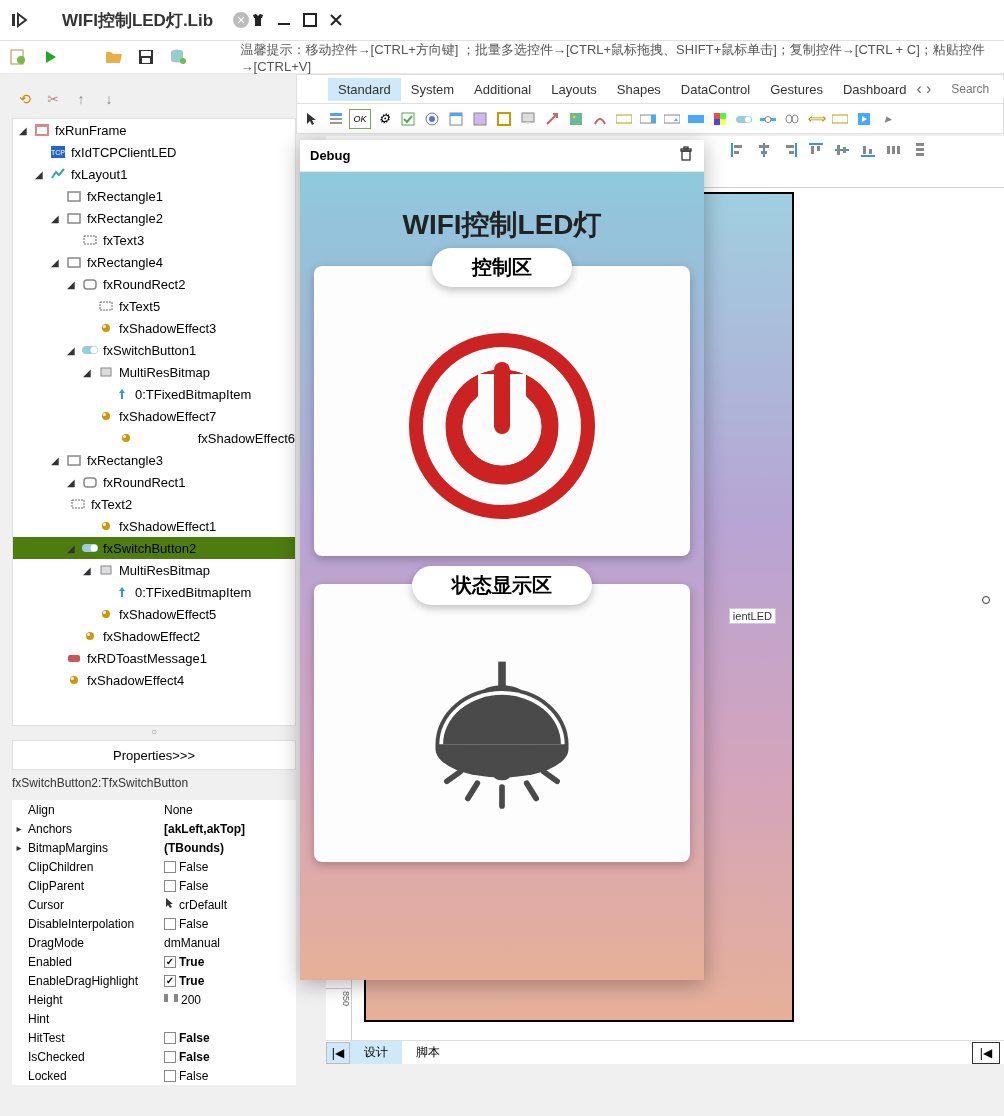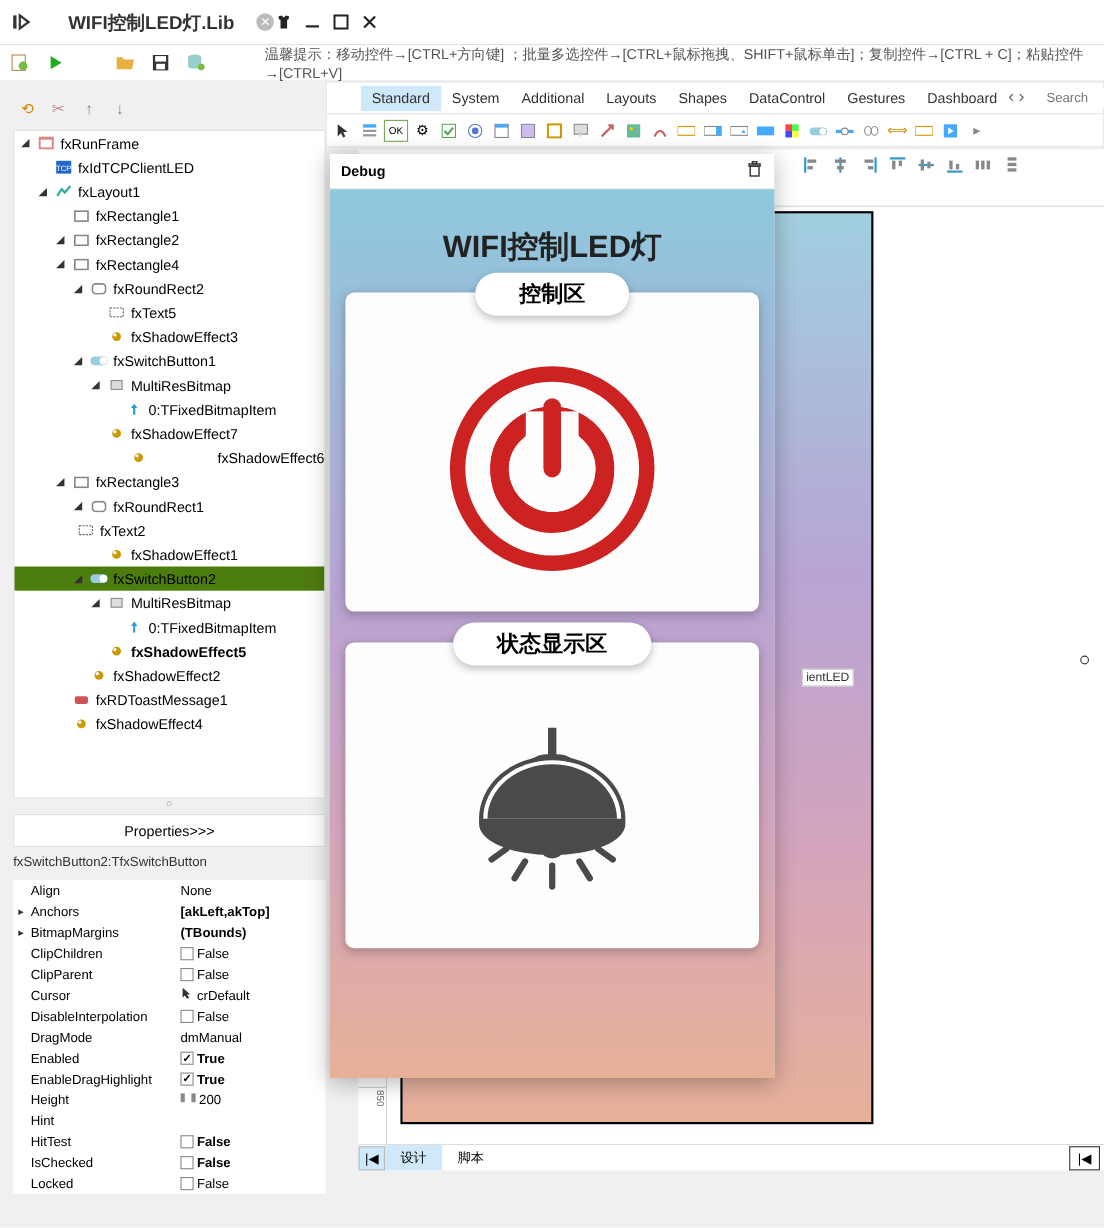--- a/index.html
+++ b/index.html
@@ -16,21 +16,21 @@
 .toolbar1 { height: 34px; background: #fff; border-top: 1px solid #e0e0e0; border-bottom: 1px solid #e8e8e8; display: flex; align-items: center; padding: 0 8px; gap: 12px; }
 .tool-icon { width: 22px; height: 22px; display: flex; align-items: center; justify-content: center; cursor: pointer; }
 .hint-text { margin-left: 40px; font-size: 13px; color: #555; }
 
 .toolbar2 { position: absolute; left: 296px; top: 74px; right: 0; height: 48px; background: transparent; }
 .tabs-row { height: 30px; background: #fff; border: 1px solid #e0e0e0; display: flex; align-items: center; padding: 0 4px; }
 .tab-item { padding: 4px 10px; font-size: 13px; cursor: pointer; color: #333; }
 .tab-item.active { background: #cfe8fa; margin-left: 27px; }
 .tabs-nav { margin-left: auto; display: flex; gap: 4px; }
 .search-box { margin-left: 16px; width: 90px; font-size: 12px; border: none; outline: none; color: #888; }
-.comp-row { height: 30px; background: #fff; border-left: 1px solid #e0e0e0; border-right: 1px solid #e0e0e0; border-bottom: 1px solid #e0e0e0; display: flex; align-items: center; padding: 0 4px; gap: 2px; }
+.comp-row { height: 30px; background: #fff; border-left: 1px solid #e0e0e0; border-right: 1px solid #e0e0e0; border-bottom: 1px solid #e0e0e0; display: flex; align-items: center; padding: 0 4px; gap: 2px; font-style: italic; }
 .comp-icon { width: 22px; height: 20px; display: flex; align-items: center; justify-content: center; cursor: pointer; font-size: 13px; }
 
 .small-toolbar { position: absolute; left: 16px; top: 90px; display: flex; gap: 10px; align-items: center; }
 .small-toolbar .st-icon { width: 18px; height: 18px; display: flex; align-items: center; justify-content: center; cursor: pointer; color: #888; font-size: 14px; }
 
 .tree-panel { position: absolute; left: 12px; top: 118px; width: 284px; height: 608px; background: #fff; border: 1px solid #e0e0e0; overflow: auto; font-size: 13px; }
 .tree-node { display: flex; align-items: center; height: 22px; padding-left: 4px; gap: 4px; cursor: pointer; white-space: nowrap; }
 .tree-node.selected { background: #4d7c0f; }
 .arrow { width: 10px; font-size: 10px; color: #333; }
 .arrow.open::before { content: "◢"; }
@@ -341,20 +341,29 @@
     </div>
     <div class="tree-node" style="padding-left: 38px;">
       <span class="arrow open"></span>
       <span class="node-icon">
         <svg width="14" height="11">
           <rect x="1" y="1" width="12" height="9" fill="none" stroke="#888" stroke-width="1.5"></rect>
         </svg>
       </span>
       <span>fxRectangle2</span>
     </div>
+    <div class="tree-node" style="padding-left: 54px;">
+      <span class="arrow " style="visibility: hidden;">▸</span>
+      <span class="node-icon">
+        <svg width="14" height="12">
+          <rect x="1" y="2" width="12" height="8" fill="none" stroke="#666" stroke-dasharray="2 1"></rect>
+        </svg>
+      </span>
+      <span>fxText3</span>
+    </div>
     <div class="tree-node" style="padding-left: 38px;">
       <span class="arrow open"></span>
       <span class="node-icon">
         <svg width="14" height="11">
           <rect x="1" y="1" width="12" height="9" fill="none" stroke="#888" stroke-width="1.5"></rect>
         </svg>
       </span>
       <span>fxRectangle4</span>
     </div>
     <div class="tree-node" style="padding-left: 54px;">
@@ -491,21 +500,21 @@
     </div>
     <div class="tree-node" style="padding-left: 86px;">
       <span class="arrow " style="visibility: hidden;">▸</span>
       <span class="node-icon">
         <svg width="12" height="12">
           <path d="M6 1 L9 5 L7 5 L7 11 L5 11 L5 5 L3 5 Z" fill="#39d"></path>
         </svg>
       </span>
       <span>0:TFixedBitmapItem</span>
     </div>
-    <div class="tree-node" style="padding-left: 70px; font-weight: bold;">
+    <div class="tree-node" style="padding-left: 70px;">
       <span class="arrow " style="visibility: hidden;">▸</span>
       <span class="node-icon">
         <svg width="14" height="12">
           <circle cx="7" cy="6" r="4" fill="#c90"></circle>
           <circle cx="5.5" cy="4.5" r="1.5" fill="#fff"></circle>
         </svg>
       </span>
       <span>fxShadowEffect5</span>
     </div>
     <div class="tree-node" style="padding-left: 54px;">

